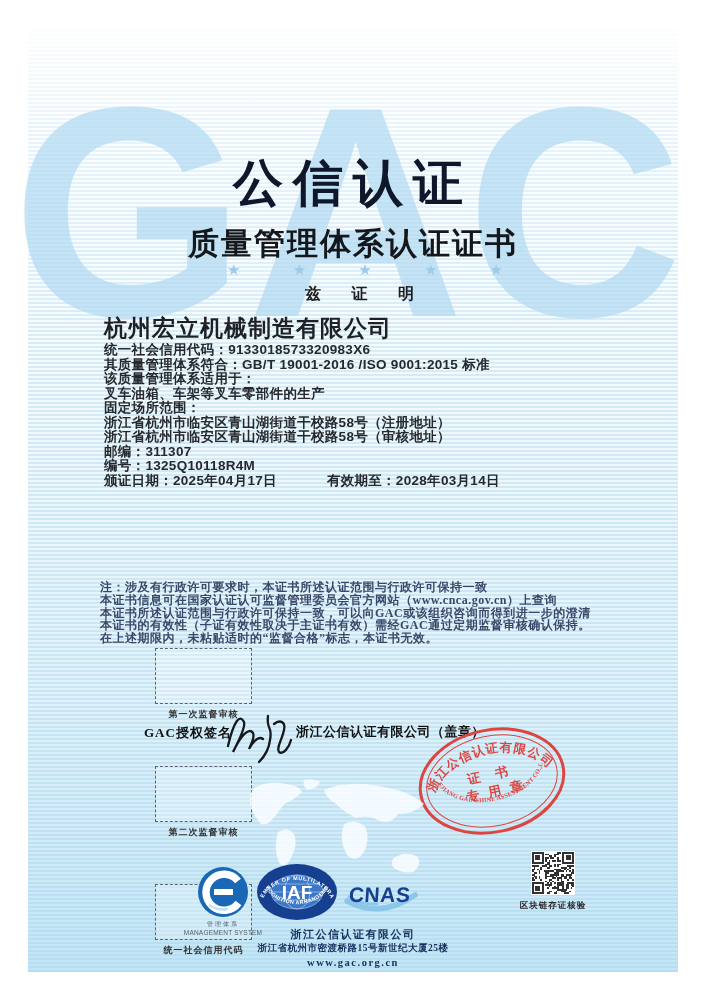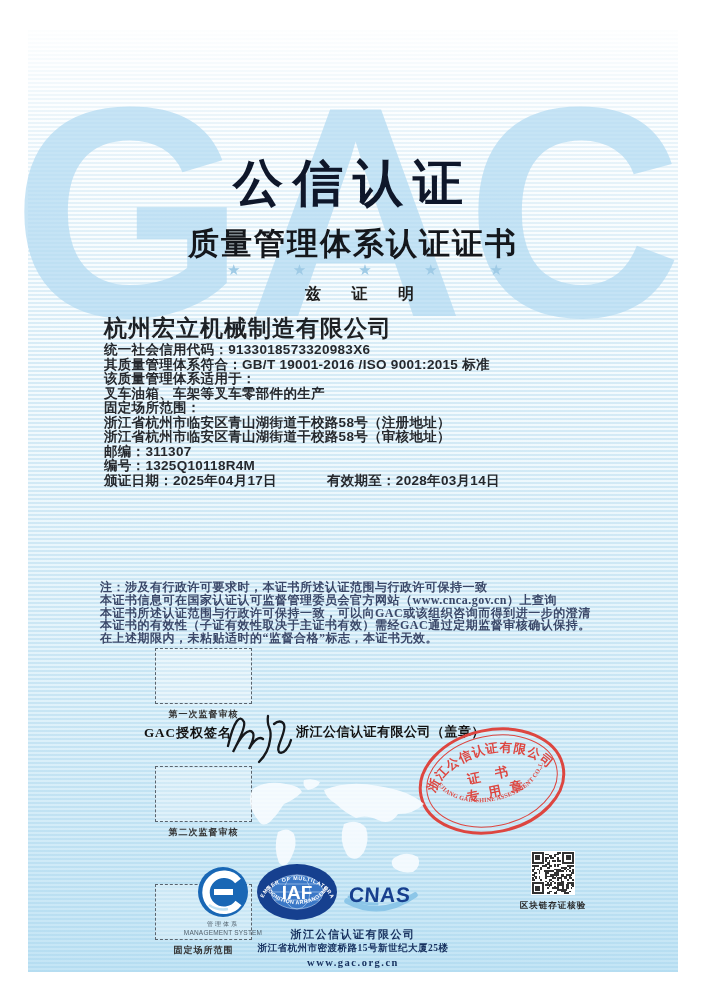--- a/index.html
+++ b/index.html
@@ -100,21 +100,21 @@
     <div class="sup-col">
       <div class="sup-box"></div>
       <div class="sup-label">第一次监督审核</div>
     </div>
     <div class="sup-col">
       <div class="sup-box"></div>
       <div class="sup-label">第二次监督审核</div>
     </div>
     <div class="sup-col">
       <div class="sup-box"></div>
-      <div class="sup-label">固定场所范围</div>
+      <div class="sup-label">统一社会信用代码</div>
     </div>
   </div>
 
   <div class="abs sig-label">GAC授权签名</div>
 
   <svg class="abs sig-svg" width="80" height="62" viewBox="0 0 80 62">
     <g fill="none" stroke="#15181c" stroke-width="2.3" stroke-linecap="round">
       <path d="M10 44 C16 18 22 12 26 20 C28 26 19 42 15 50 C23 33 31 25 35 31 C37 35 33 43 31 47 C36 38 41 34 45 37"></path>
       <path d="M50 14 C48 28 55 24 52 38 C51 47 46 55 41 60"></path>
       <path d="M56 22 C62 17 68 20 66 28 C64 38 58 46 61 50 C65 53 71 46 73 38"></path>

